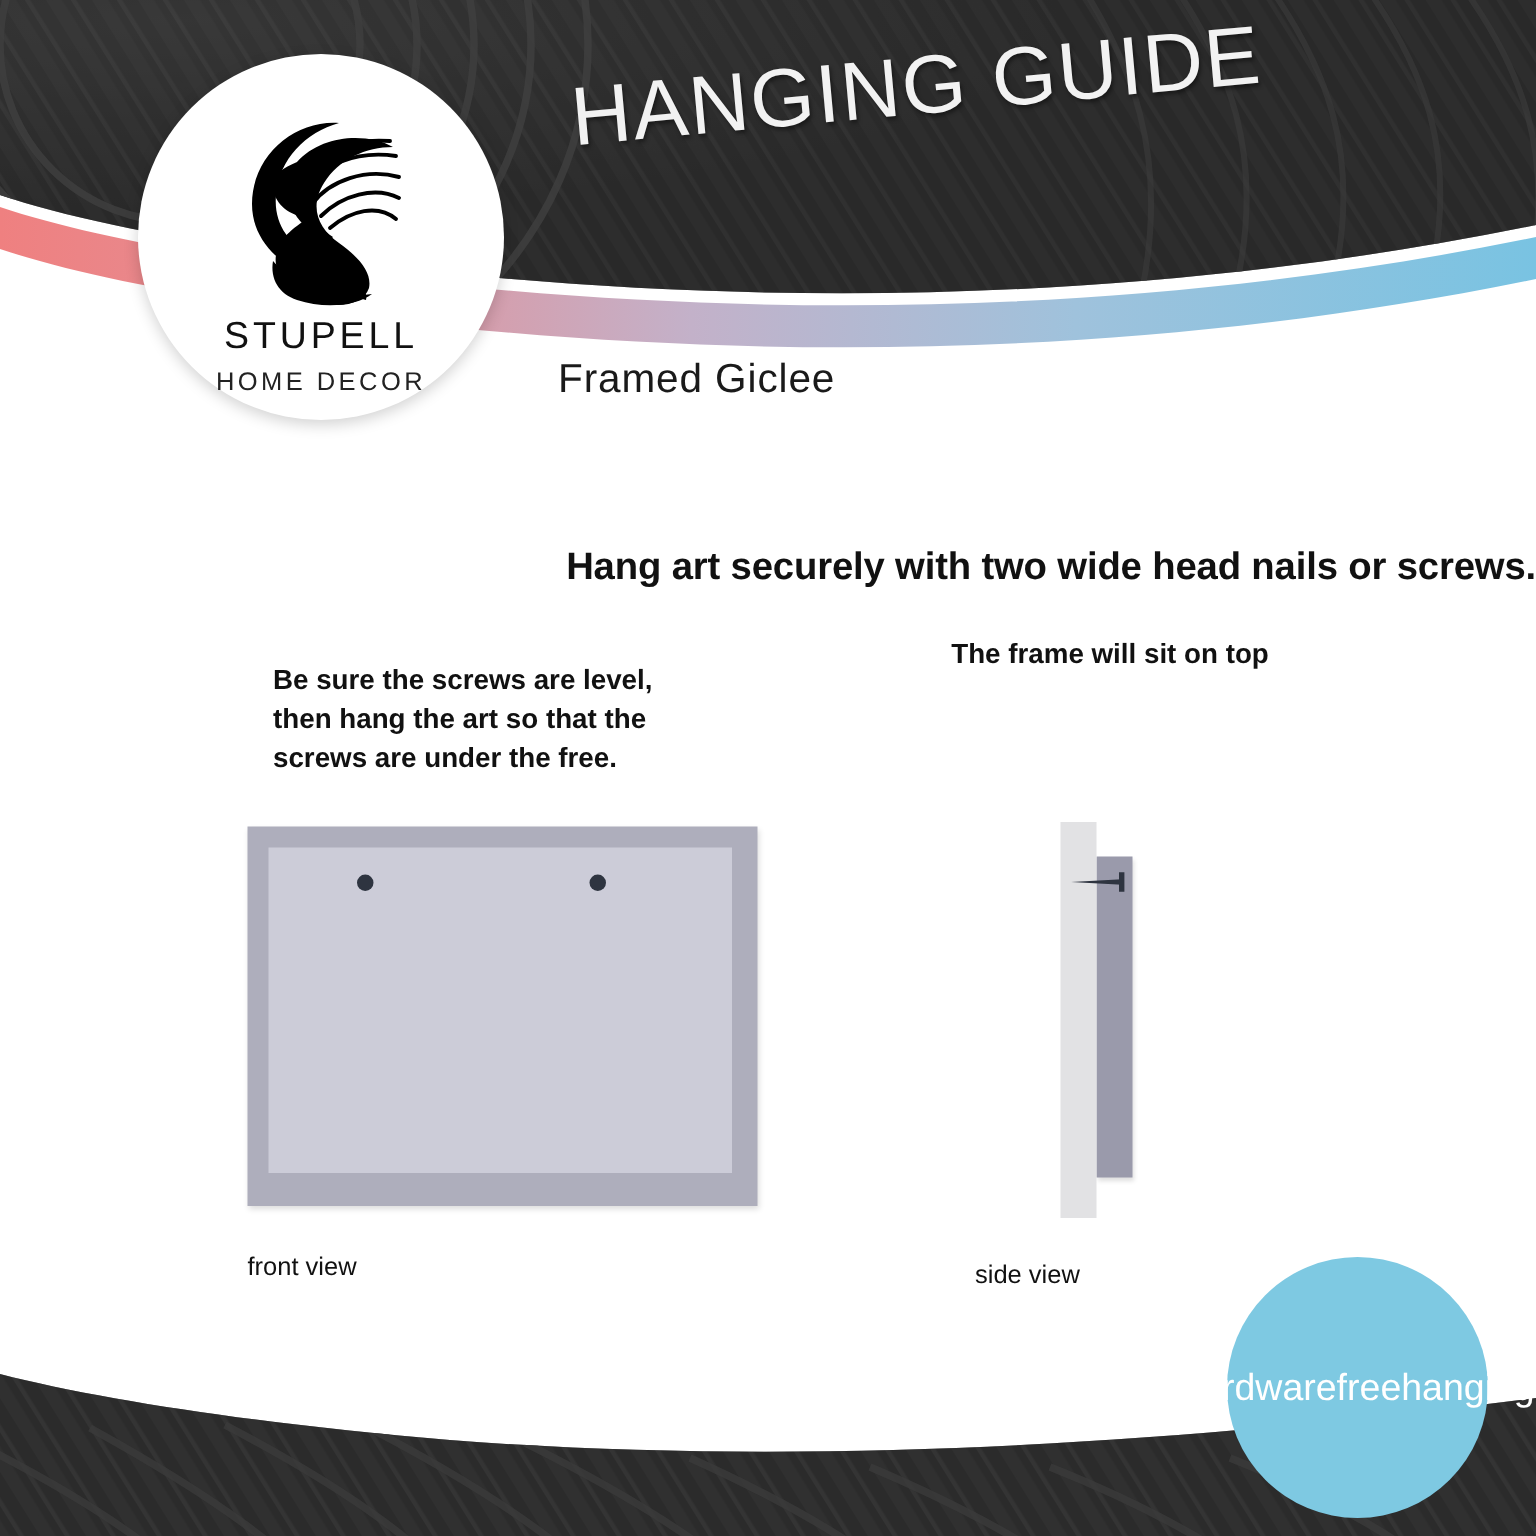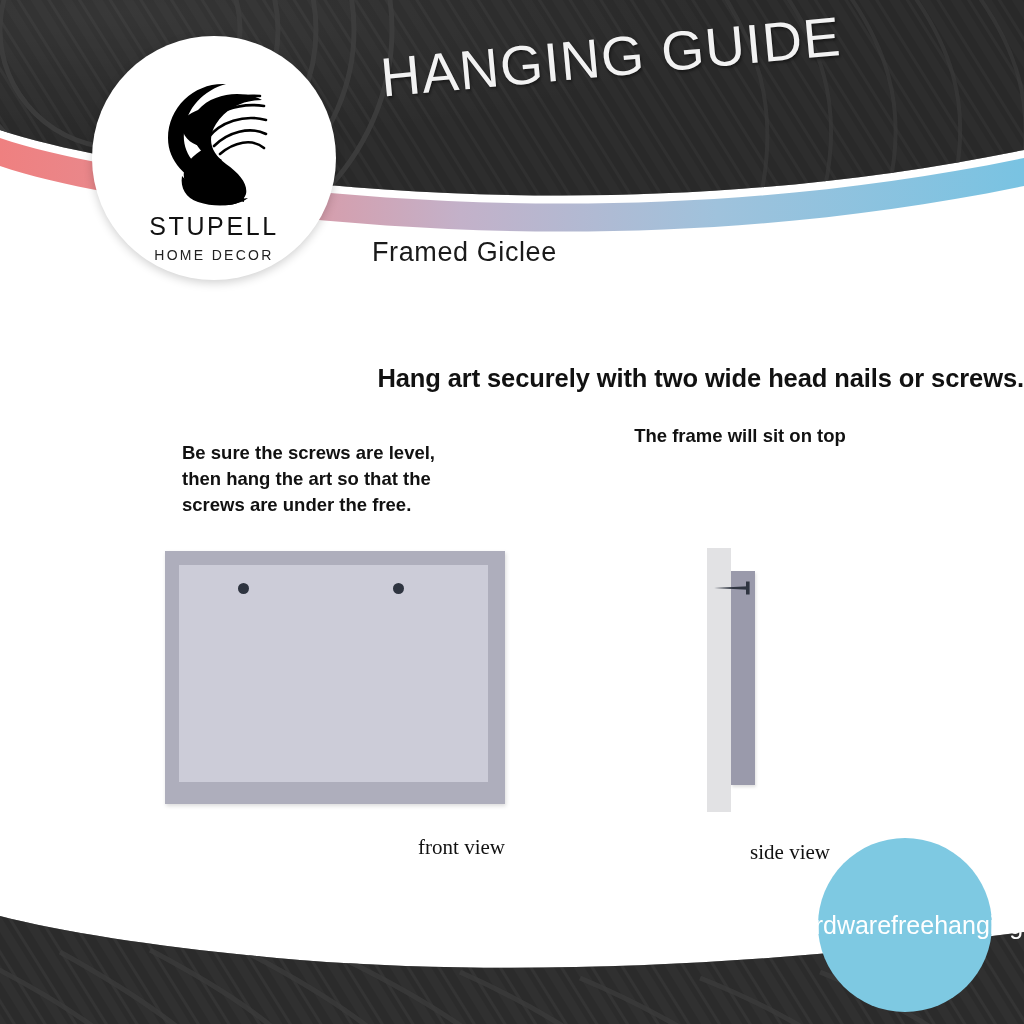--- a/index.html
+++ b/index.html
@@ -56,21 +56,21 @@
   #logo-name {
     font-size: 25px;
     letter-spacing: 2.6px;
     color: #111111;
     font-weight: 400;
     line-height: 1;
     margin-top: 6px;
     font-family: "Liberation Sans", sans-serif;
   }
   #logo-sub {
-    font-size: 14px;
+    font-size: 17px;
     letter-spacing: 2.3px;
     color: #222222;
     font-weight: 400;
     margin-top: 8px;
     font-family: "Liberation Sans", sans-serif;
   }
 
   
   #header-title {
     position: absolute;
@@ -129,25 +129,25 @@
     text-align: center;
     font-size: 18.5px;
     line-height: 26px;
     color: #111111;
     font-weight: 700;
     font-family: "Liberation Sans", sans-serif;
   }
   #panel-front .panel-caption-top { text-align: left; padding-left: 42px; }
 
   .view-label {
-    text-align: right;
-    font-size: 21px;
+    text-align: left;
+    font-size: 17px;
     color: #111111;
     font-weight: 400;
-    font-family: Liberation Serif, serif;
+    font-family: Liberation Sans, sans-serif;
   }
 
   
   #front-frame {
     position: absolute;
     left: 165px;
     top: 551px;
     width: 340px;
     height: 253px;
     background: #aeaebc;

